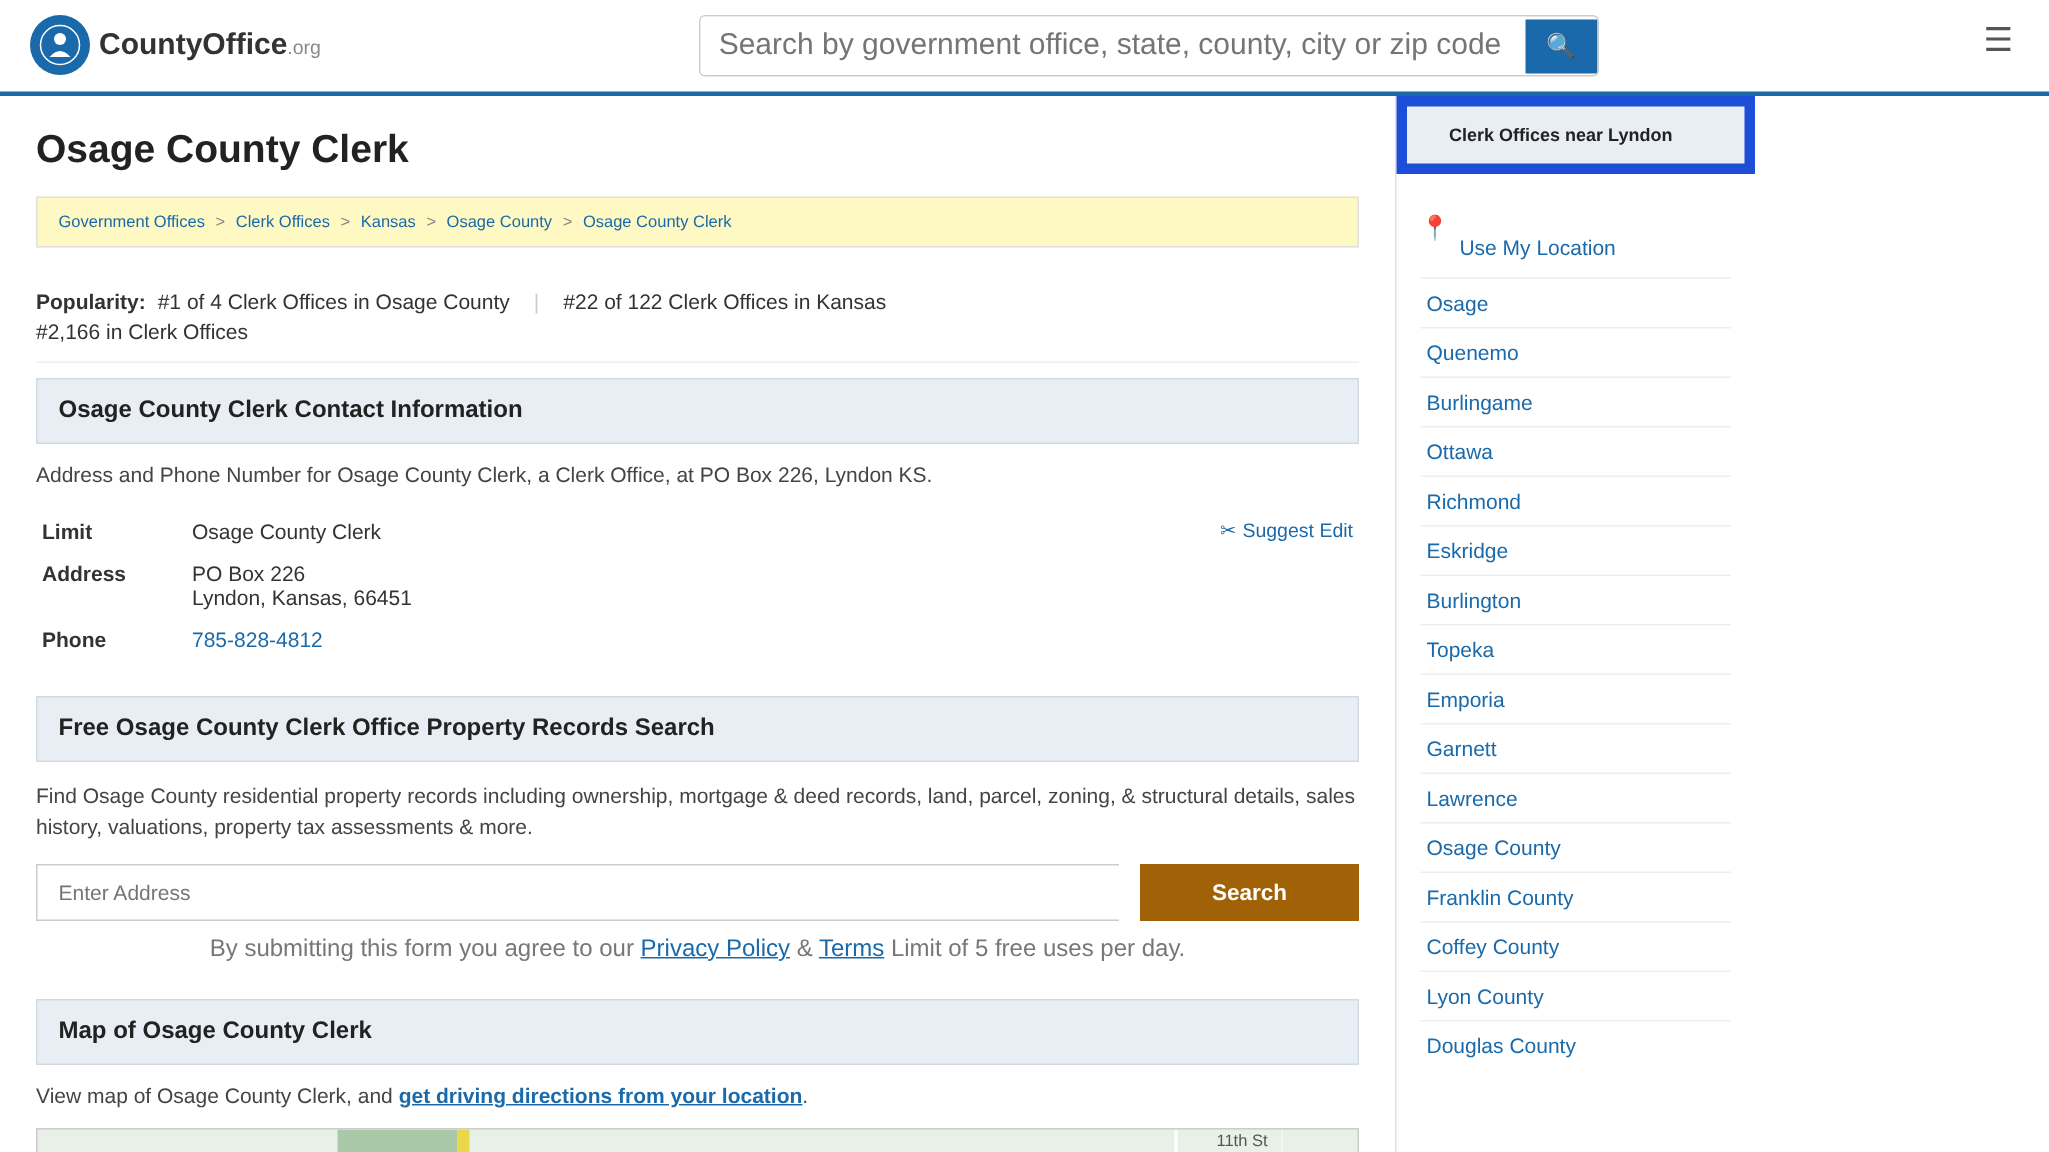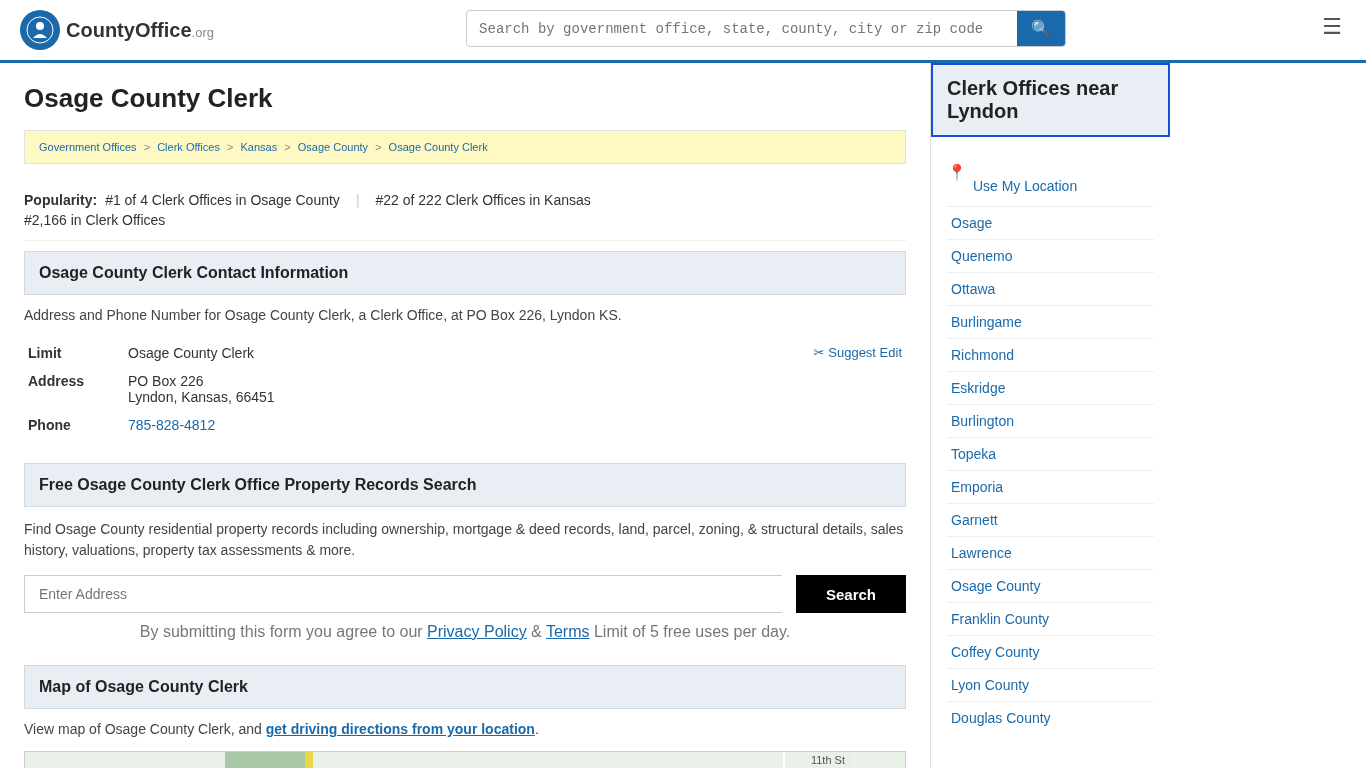--- a/index.html
+++ b/index.html
@@ -185,24 +185,24 @@
     .address-input {
       flex: 1;
       border: 1px solid #ccc;
       border-right: none;
       padding: 10px 14px;
       font-size: 14px;
       outline: none;
       color: #999;
     }
     .search-btn {
-      background: #000000;
+      background: #a16207;
       color: white;
       border: none;
-      padding: 10px 30px;
+      padding: 10px 48px;
       font-size: 15px;
       cursor: pointer;
       font-weight: bold;
     }
     .terms-text {
       font-size: 16px;
       color: #777;
       text-align: center;
     }
     .terms-text a {
@@ -256,27 +256,27 @@
       position: absolute;
       top: 0;
       left: 280px;
       width: 8px;
       height: 100%;
       background: #e8d84a;
     }
 
     
     .sidebar-title {
-      font-size: 20px;
+      font-size: 12px;
       font-weight: bold;
       color: #222;
       background: #e8eef4;
-      padding: 12px 14px;
+      padding: 12px 28px;
       margin: -16px -16px 14px -16px;
-      border: 2px solid #1d4ed8;
+      border: 7px solid #1d4ed8;
     }
     .sidebar-location {
       display: flex;
       align-items: center;
       gap: 6px;
       margin-bottom: 12px;
     }
     .pin-icon {
       color: #555;
       font-size: 16px;
@@ -316,21 +316,21 @@
         <circle cx="14" cy="10" r="4" fill="white"></circle>
         <path d="M7 22 Q14 14 21 22" fill="white"></path>
       </svg>
     </div>
     <div>
       <span style="font-size:20px;font-weight:bold;color:#333;">CountyOffice</span><span style="font-size:13px;color:#888;">.org</span>
     </div>
   </div>
 
   <div class="search-bar">
-    <input type="text" style="flex: 1 1 0%; border: none; outline: none; padding: 8px 12px; font-size: 14px; font-family: Liberation Mono, monospace;" placeholder="Search by government office, state, county, city or zip code">
+    <input type="text" style="flex: 1 1 0%; border: none; outline: none; padding: 8px 12px; font-size: 20px;" placeholder="Search by government office, state, county, city or zip code">
     <button style="background:#1a6aab;border:none;color:white;padding:8px 14px;cursor:pointer;font-size:16px;">
       <span>🔍</span>
     </button>
   </div>
 
   <div class="hamburger">
     <span>☰</span>
   </div>
 </header>
 
@@ -349,21 +349,21 @@
       <a href="#">Osage County</a>
       <span> &gt; </span>
       <a href="#">Osage County Clerk</a>
     </nav>
 
     <div class="popularity-bar">
       <div class="pop-line">
         <span class="pop-label">Popularity:</span>
         <span class="pop-rank">#1 of 4 Clerk Offices in Osage County</span>
         <span style="color:#ccc;margin:0 8px;">|</span>
-        <span class="pop-rank2">#22 of 222 Clerk Offices in Kansas</span>
+        <span class="pop-rank2">#22 of 122 Clerk Offices in Kansas</span>
       </div>
       <div class="pop-line2">
         <span>#2,166 in Clerk Offices</span>
       </div>
     </div>
 
     <div class="section-wrapper">
       <div class="section-header">Osage County Clerk Contact Information</div>
       <p class="contact-desc">Address and Phone Number for Osage County Clerk, a Clerk Office, at PO Box 226, Lyndon KS.</p>
 
@@ -441,24 +441,24 @@
     </div>
 
     <ul class="sidebar-links">
       <li>
           <a href="#">Osage</a>
         </li>
       <li>
           <a href="#">Quenemo</a>
         </li>
       <li>
+          <a href="#">Burlingame</a>
+        </li>
+      <li>
           <a href="#">Ottawa</a>
-        </li>
-      <li>
-          <a href="#">Burlingame</a>
         </li>
       <li>
           <a href="#">Richmond</a>
         </li>
       <li>
           <a href="#">Eskridge</a>
         </li>
       <li>
           <a href="#">Burlington</a>
         </li>

